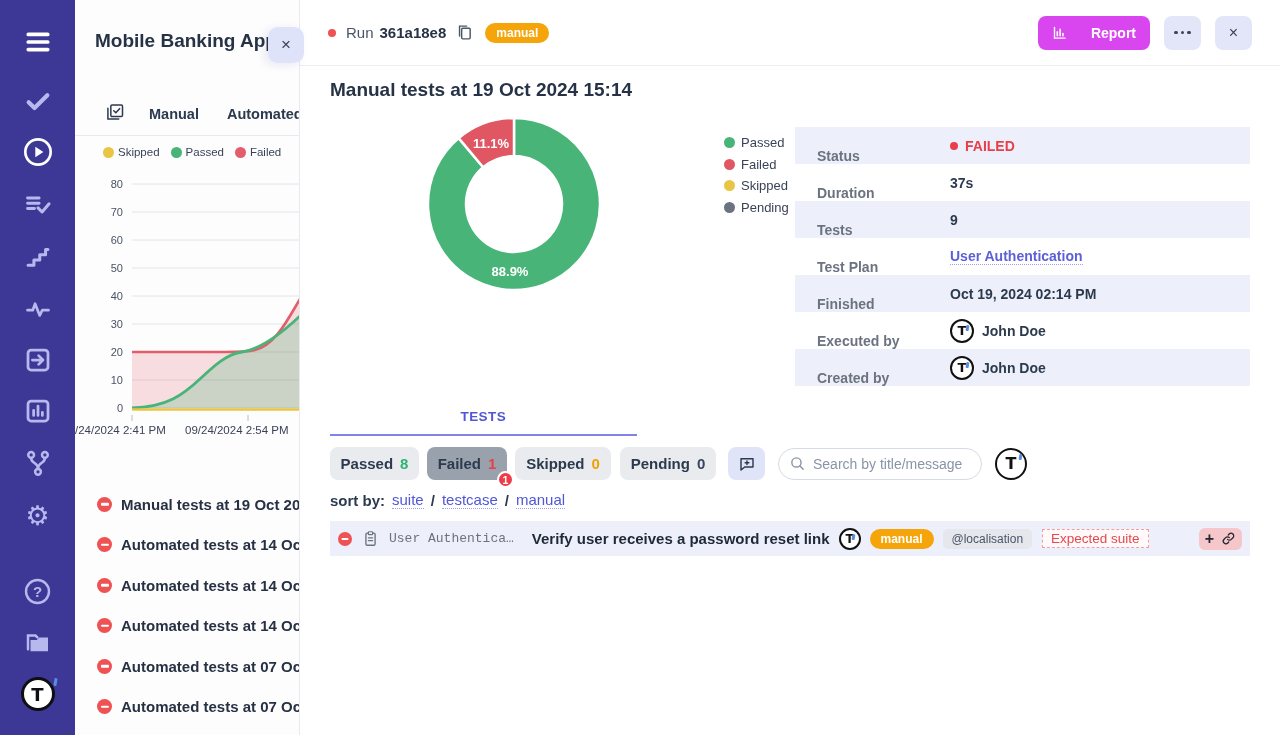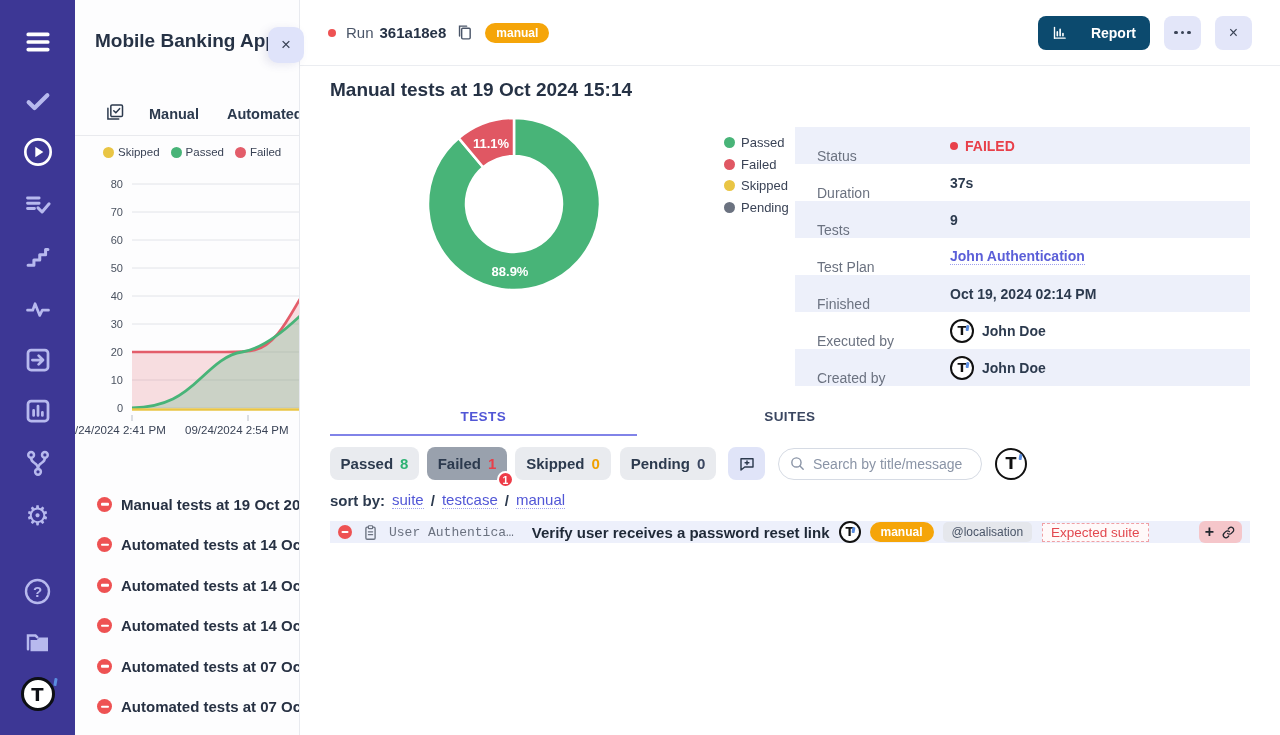--- a/index.html
+++ b/index.html
@@ -44,38 +44,38 @@
 
   
   #main{ position:absolute; left:300px; top:0; width:980px; height:735px; background:#fff; }
   .topbar{ position:absolute; left:0; top:0; width:980px; height:66px; border-bottom:1px solid #ebedf1; display:flex; align-items:center; padding:0 28px; }
   .status-dot{ width:8px; height:8px; border-radius:50%; background:#ee5253; }
   .run-word{ font-size:15px; color:#4a5568; margin-left:10px; }
   .run-id{ font-size:15px; font-weight:800; color:#263245; margin-left:6px; }
   .copy-btn{ background:none; border:none; margin-left:10px; cursor:pointer; display:flex; }
   .pill-orange{ background:#f5a509; color:#fff; font-size:12px; font-weight:700; border-radius:11px; padding:3px 11px; margin-left:12px; }
   .topbar-right{ margin-left:auto; display:flex; align-items:center; gap:14px; }
-  .report-btn{ display:flex; align-items:center; gap:24px; background:#0c4a6e; color:#fff; border:none; border-radius:8px; height:34px; padding:0 14px;
+  .report-btn{ display:flex; align-items:center; gap:24px; background:#d946ef; color:#fff; border:none; border-radius:8px; height:34px; padding:0 14px;
     font-size:14px; font-weight:700; cursor:pointer; font-family:inherit; }
   .sq-btn{ width:37px; height:34px; background:#e3e6f9; border:none; border-radius:8px; cursor:pointer; display:flex; align-items:center; justify-content:center; color:#3a4356; font-size:16px; }
   .dots3{ display:flex; gap:3px; } .dots3 i{ width:3.5px; height:3.5px; background:#3a4356; border-radius:50%; }
 
   .main-heading{ position:absolute; left:30px; top:79px; font-size:19px; font-weight:800; color:#263245; }
 
   
   .donut-wrap{ position:absolute; left:114px; top:104px; }
   .donut-label{ font-size:13px; font-weight:700; fill:#fff; }
   .donut-legend{ position:absolute; left:424px; top:132px; }
   .dl-item{ display:flex; align-items:center; gap:6px; height:21.5px; font-size:13px; color:#3a4356; }
 
   
   .info-table{ position:absolute; left:495px; top:127px; width:455px; }
   .info-row{ height:37px; display:flex; align-items:center; }
   .info-row:nth-child(odd){ background:#edf0fa; }
-  .info-label{ width:155px; padding-left:22px; font-size:14px; font-weight:400; color:#6b7280;margin-top:21px; }
+  .info-label{ width:155px; padding-left:22px; font-size:14px; font-weight:700; color:#6b7280;margin-top:21px; }
   .info-value{ font-size:14px; font-weight:700; color:#2c3a4e; display:flex; align-items:center; gap:8px; }
   .failed-text{ color:#e8404a; font-weight:800; display:flex; align-items:center; gap:7px; }
   .failed-text .dot{ width:8px; height:8px; background:#e8404a; }
   .link-dotted{ color:#5b5fd8; border-bottom:1px dotted #9ea0ef; cursor:pointer; font-weight:600; }
   .tavatar{ background:#fff; border:2px solid #111; border-radius:50%; display:flex; align-items:center; justify-content:center;
     font-weight:800; color:#111; position:relative; font-family:"DejaVu Sans", sans-serif; flex:0 0 auto; }
   .tav24{ width:24px; height:24px; font-size:13px; } .tav32{ width:32px; height:32px; font-size:16px; } .tav22{ width:22px; height:22px; font-size:12px; }
   .tavatar .tick{ position:absolute; width:2.5px; height:6px; background:#5a8de0; border-radius:1px; top:4px; right:4px; transform:rotate(10deg); }
 
   
@@ -98,21 +98,21 @@
   .search-box input::placeholder{ color:#8a94a6; }
   .search-icon-pos{ position:absolute; left:11px; top:7px; }
 
   
   .sort-row{ position:absolute; left:30px; top:491px; font-size:15px; display:flex; gap:7px; align-items:center; }
   .sort-prefix{ font-weight:700; color:#2c3a4e; }
   .sort-link{ color:#5156d6; border-bottom:1px dotted #9ea0ef; cursor:pointer; }
   .sort-sep{ color:#2c3a4e; font-weight:700; }
 
   
-  .test-row{ position:absolute; left:30px; top:521px; width:920px; height:22px; background:#edf0fb; display:flex; align-items:center; padding:0 8px; }
+  .test-row{ position:absolute; left:30px; top:521px; width:920px; height:35px; background:#edf0fb; display:flex; align-items:center; padding:0 8px; }
   .tr-suite{ font-family:"Liberation Mono","DejaVu Sans Mono",monospace; font-size:13px; color:#6b7280; margin-left:10px; white-space:nowrap; }
   .tr-title{ font-size:15px; font-weight:700; color:#1f2937; margin-left:18px; white-space:nowrap; }
   .tag-pill{ background:#e5e7ec; color:#4a5568; font-size:12px; border-radius:5px; padding:3px 9px; margin-left:9px; }
   .err-chip{ color:#e2484f; font-size:13.5px; border:1px dashed #f0a0a5; background:#fff9f9; padding:1px 8px; margin-left:10px; }
   .row-actions{ margin-left:auto; background:#f5c6ca; border-radius:6px; height:22px; display:flex; align-items:center; padding:0 6px; gap:7px; }
   .plus-glyph{ font-size:16px; font-weight:600; color:#21262e; cursor:pointer; line-height:1; }
   .row-actions svg{ cursor:pointer; }
 </style>
 </head>
 <body>
@@ -370,21 +370,21 @@
         <span class="info-label">Duration</span>
         <span class="info-value">37s</span>
       </div>
       <div class="info-row">
         <span class="info-label">Tests</span>
         <span class="info-value">9</span>
       </div>
       <div class="info-row">
         <span class="info-label">Test Plan</span>
         <span class="info-value">
-            <a class="link-dotted">John Authentication</a>
+            <a class="link-dotted">User Authentication</a>
           </span>
       </div>
       <div class="info-row">
         <span class="info-label">Finished</span>
         <span class="info-value">Oct 19, 2024 02:14 PM</span>
       </div>
       <div class="info-row">
         <span class="info-label">Executed by</span>
         <span class="info-value">
             <span class="tavatar tav24">
@@ -401,21 +401,20 @@
               <span>T</span>
               <span class="tick"></span>
             </span>
             <span>John Doe</span>
           </span>
       </div>
     </div>
 
     <div class="result-tabs">
       <div class="rtab active">TESTS</div>
-      <div class="rtab">SUITES</div>
     </div>
 
     <div class="filter-row">
       <button class="fbtn" style="width:89px;margin-right:8px;">
         <span>Passed</span>
           <span class="cnt-green">8</span>
       </button>
       <button class="fbtn selected" style="width:80px;margin-right:8px;">
         <span>Failed</span>
           <span class="cnt-red">1</span>

